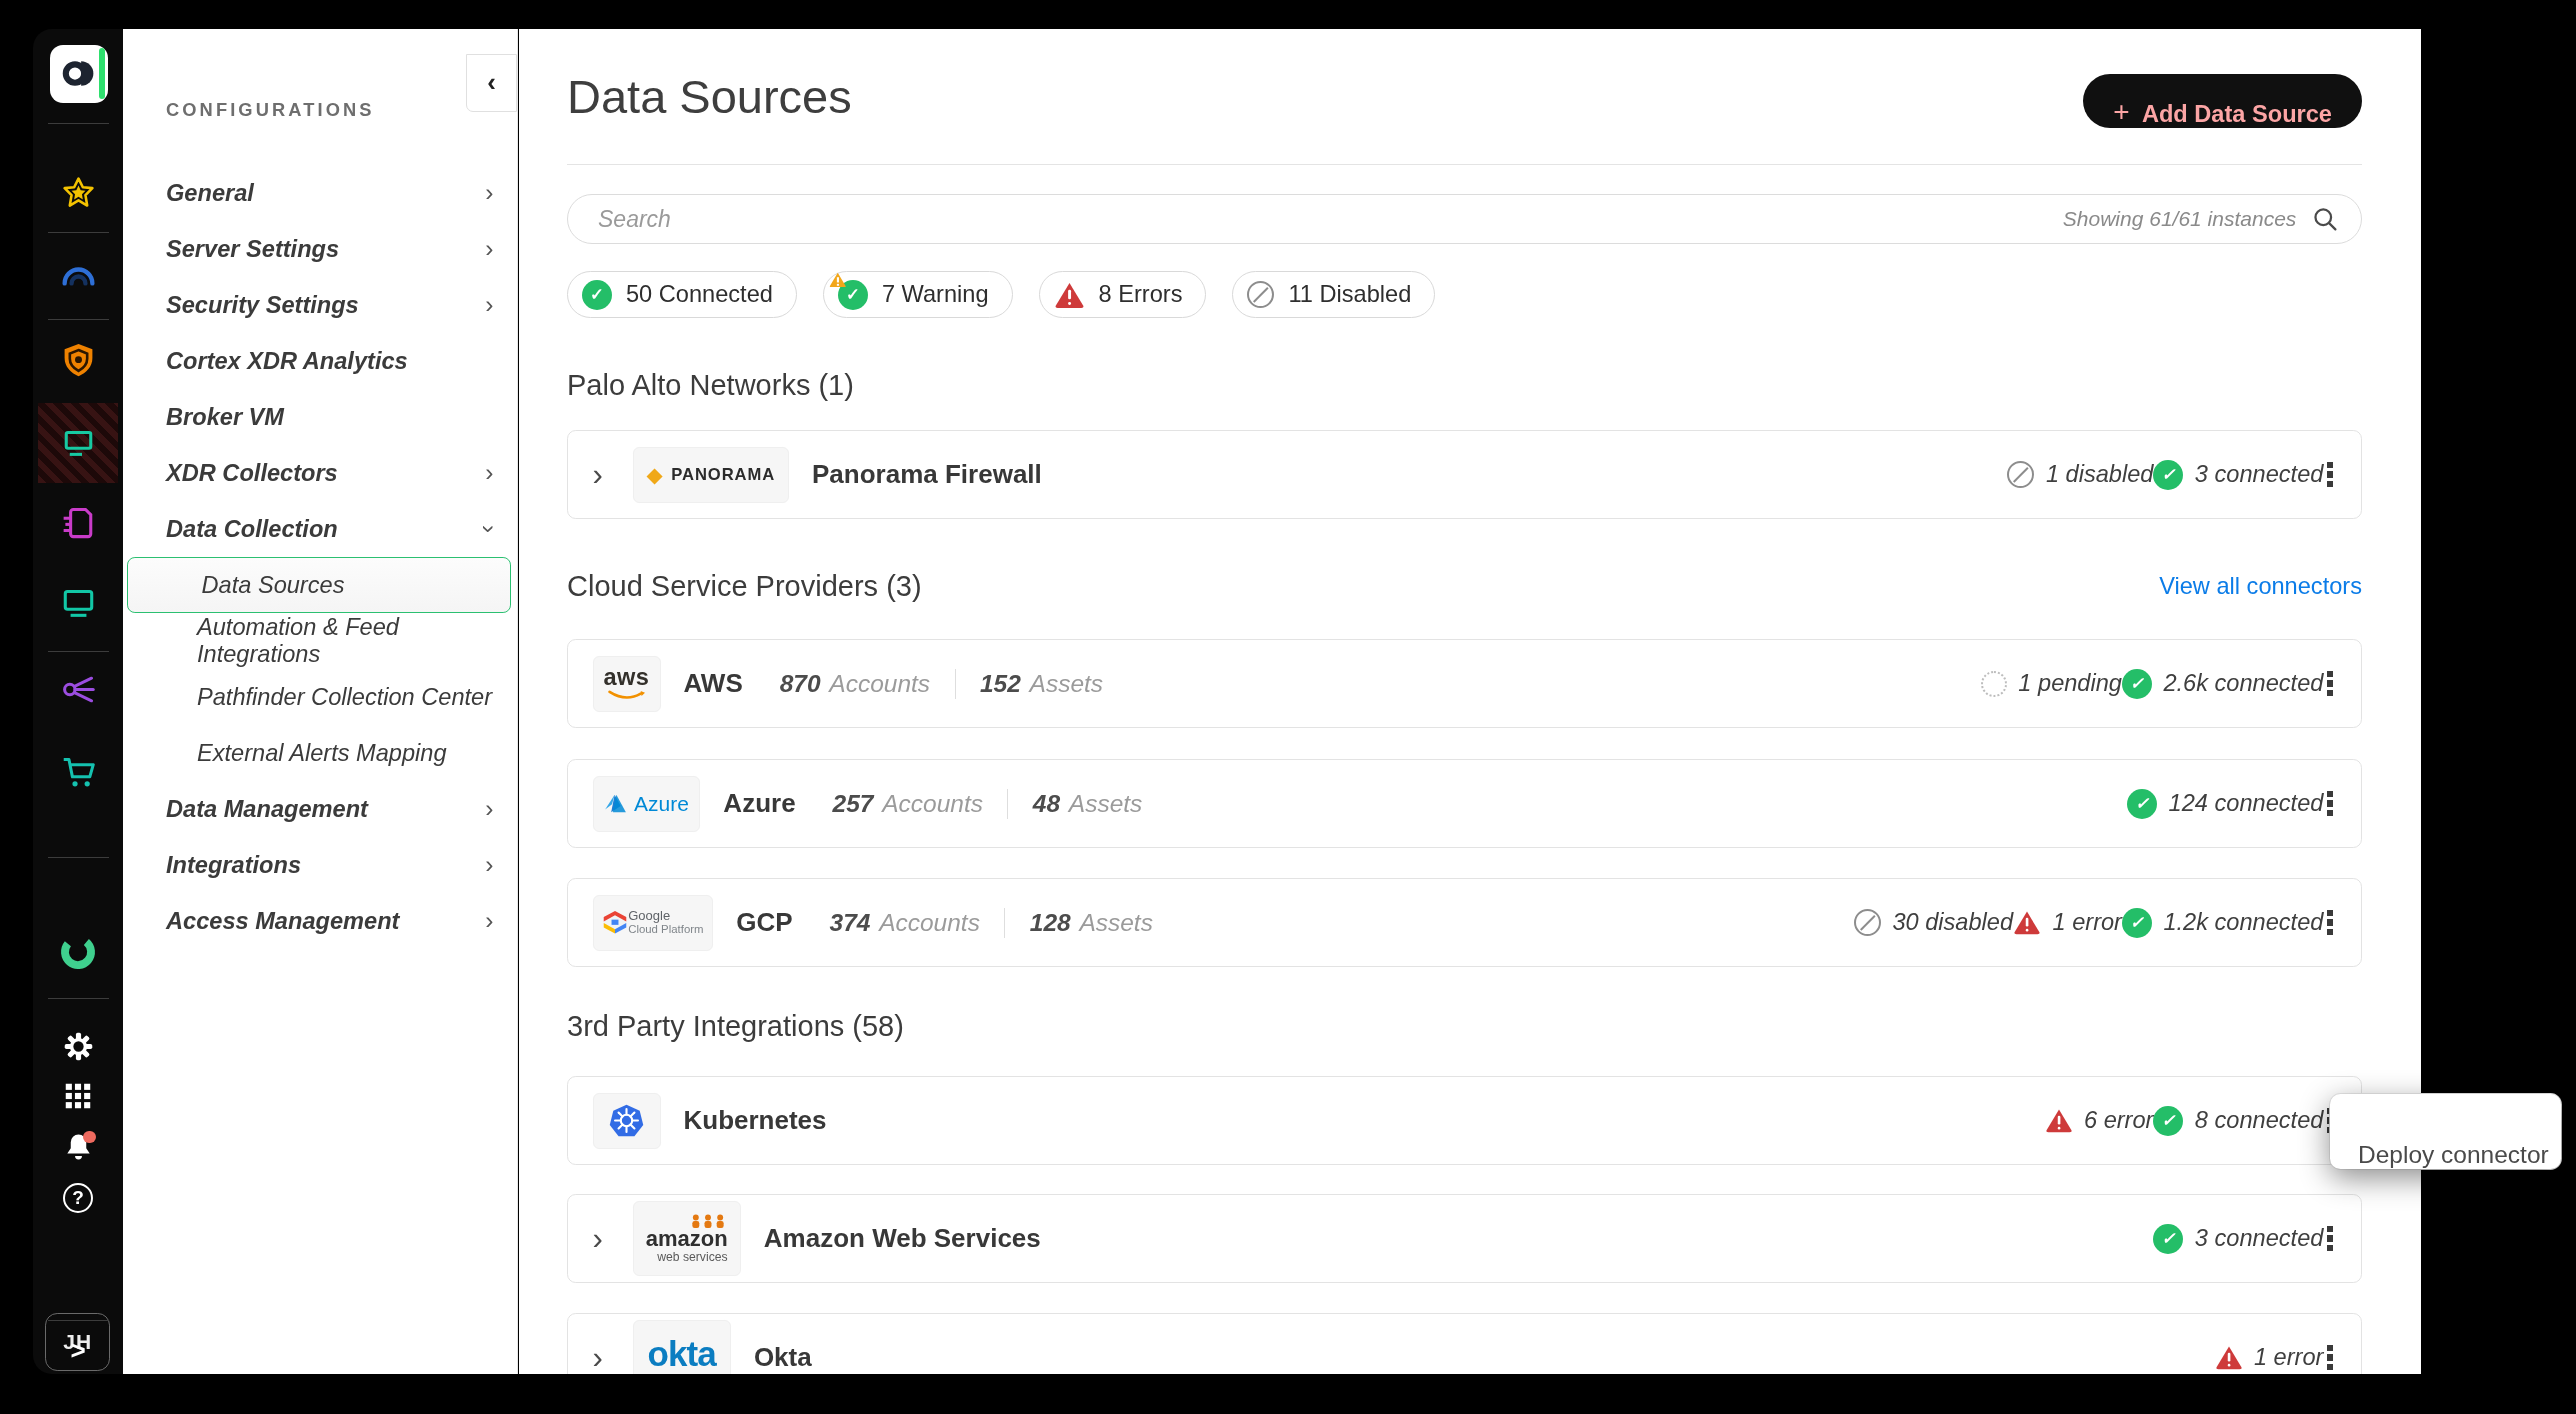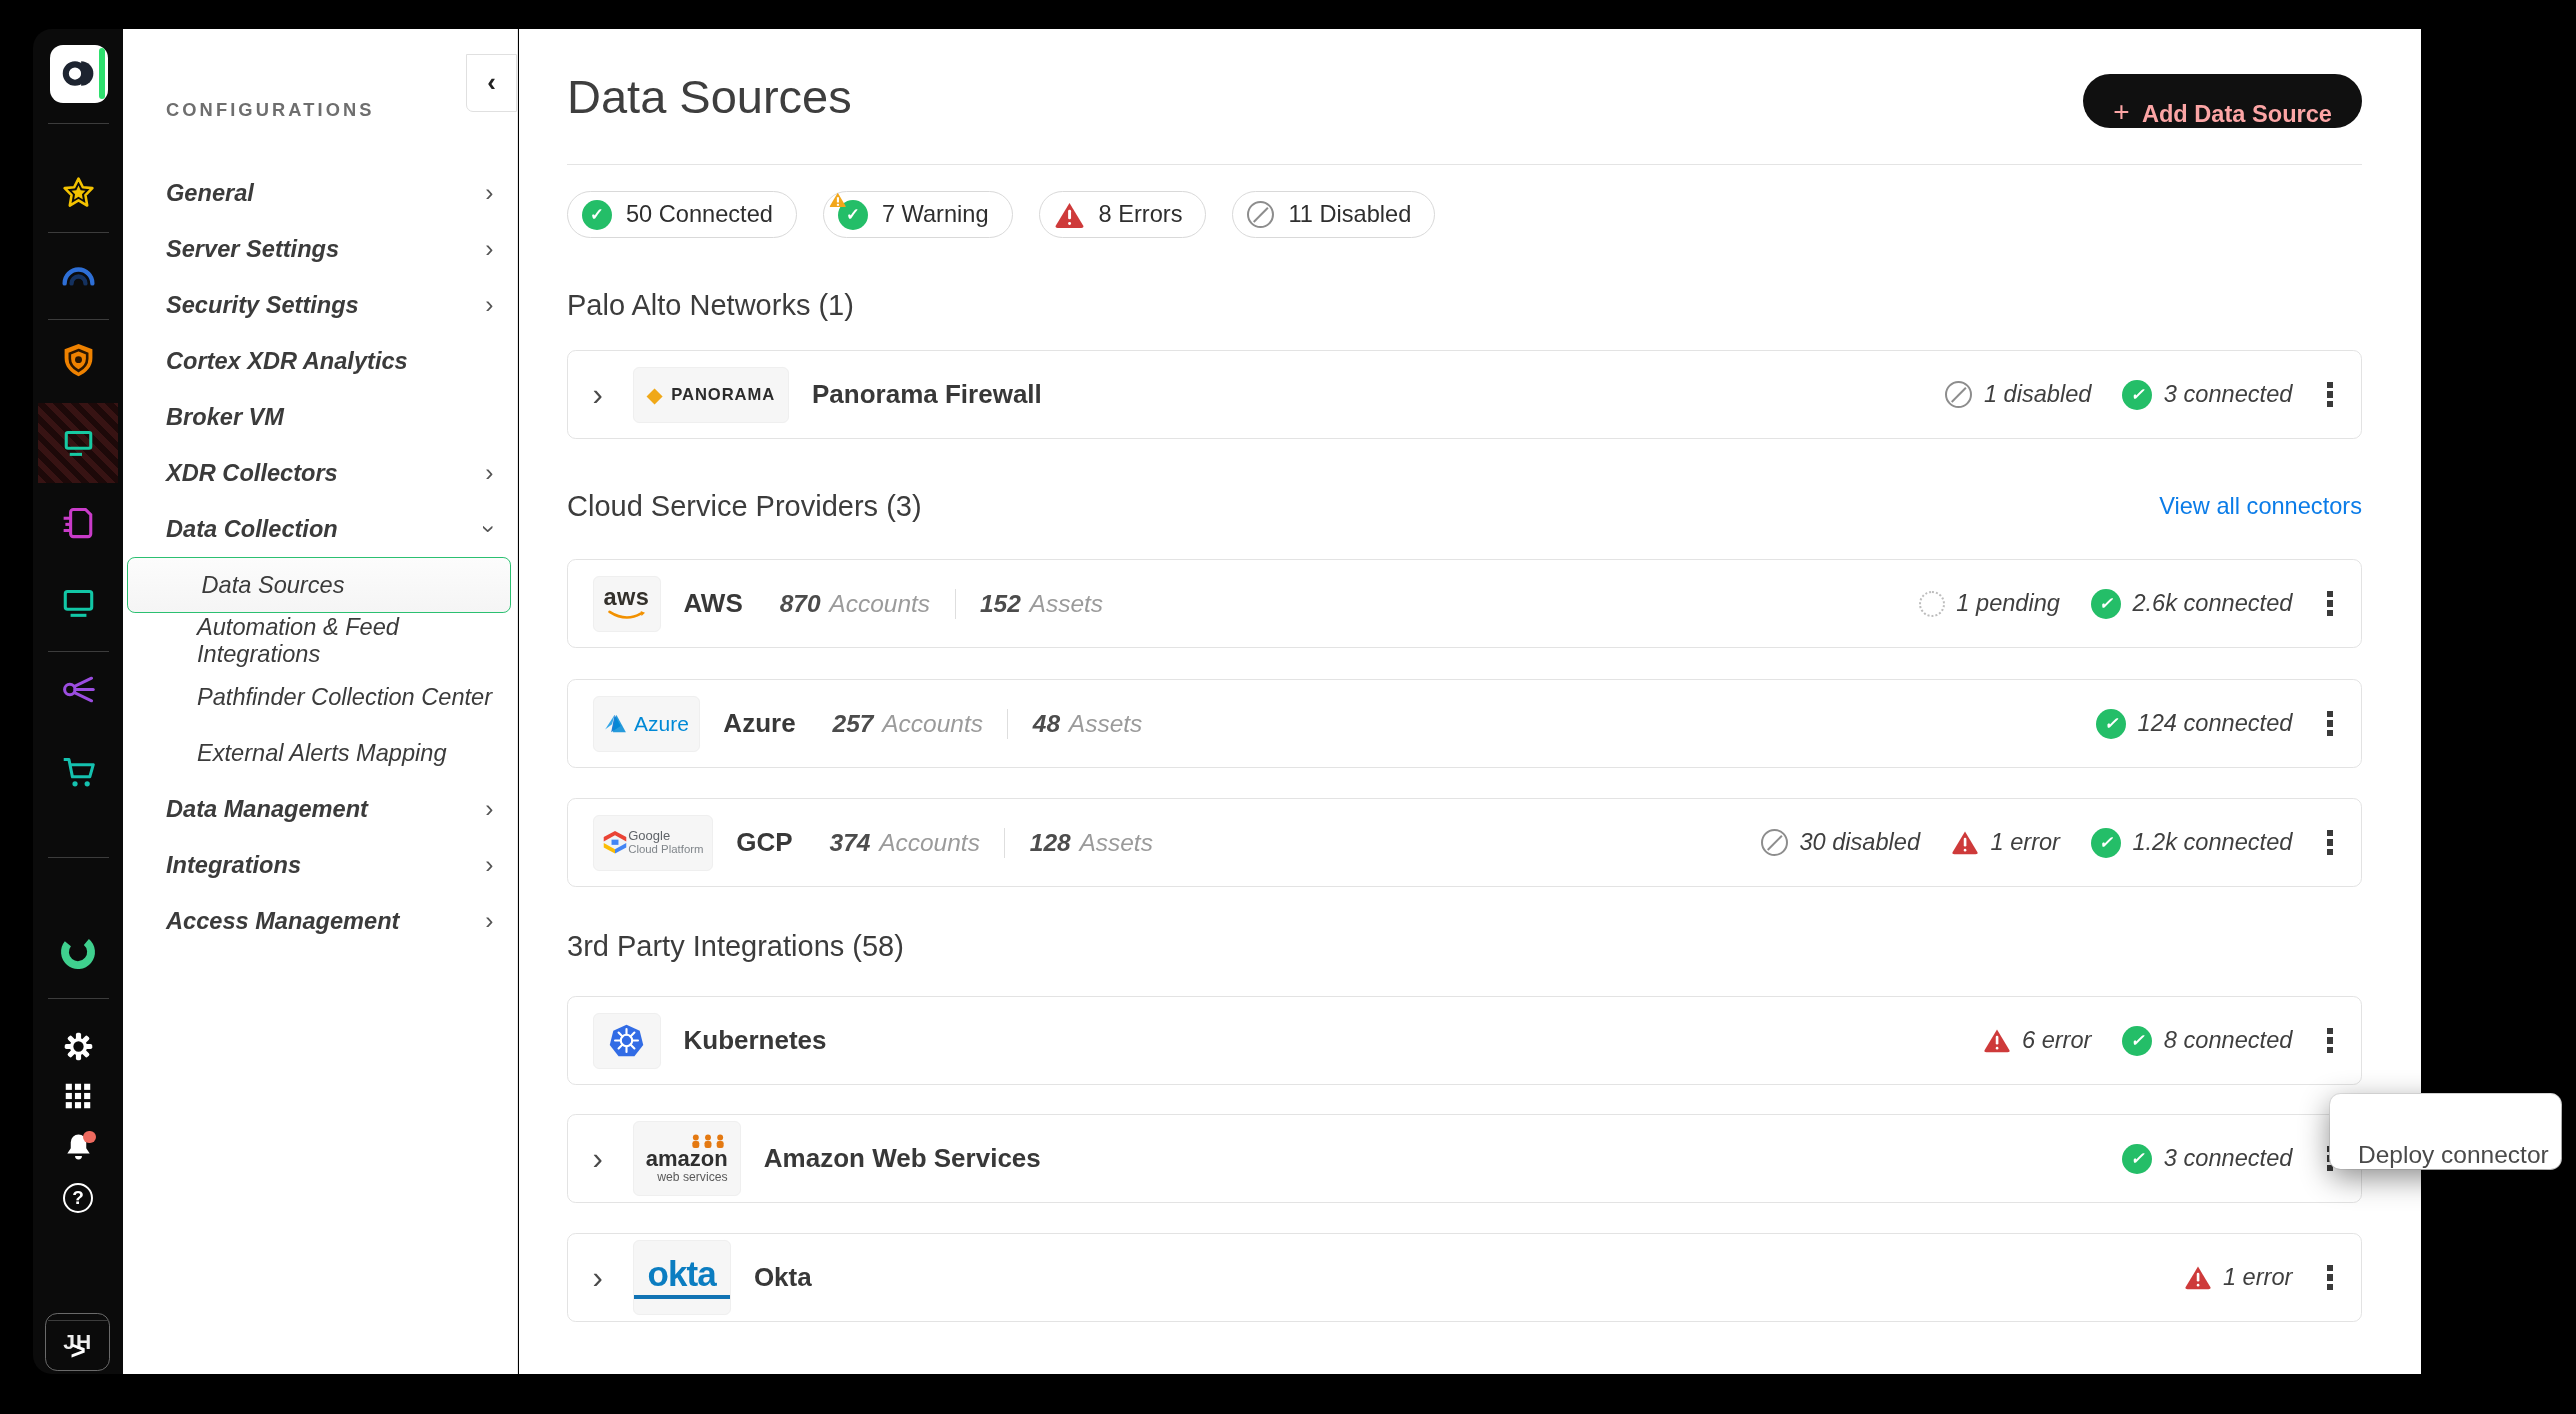--- a/index.html
+++ b/index.html
@@ -75,21 +75,21 @@
   .row-chev { width:40px; font-size:31px; color:#4a4a4a; font-weight:300; flex:none; }
   .tile { background:#f6f6f6; border:0.9px solid #efefef; border-radius:6.1px; height:56px; min-width:68px; flex:none;
           display:flex; align-items:center; justify-content:center; overflow:hidden; }
   .tile.pan { padding:0 13px; }
   .tile.big { height:75px; }
   .row-name { font-size:26px; font-weight:600; color:#383838; margin-left:23px; white-space:nowrap; }
   .metric { margin-left:37px; font-size:24.5px; font-style:italic; color:#4c4c4c; display:flex; align-items:baseline; gap:8.7px; white-space:nowrap; }
   .metric .mlabel { color:#9b9b9b; }
   .vsep { width:0.9px; height:30px; background:#dedede; margin-left:24.5px; }
   .vsep + .metric { margin-left:24.5px; }
-  .row-right { margin-left:auto; display:flex; align-items:center; gap:31px; }
+  .row-right { margin-left:auto; display:flex; align-items:center; }
   .status { display:flex; align-items:center; gap:11.4px; font-size:23.6px; font-style:italic; color:#3f3f3f; white-space:nowrap; }
 
   
   .ic-check { width:30px; height:30px; border-radius:50%; background:#24be68; color:#fff; display:flex; align-items:center;
               justify-content:center; font-size:16.6px; font-weight:bold; position:relative; flex:none; }
   .ic-check::after { content:"\2713"; }
   .ic-slash { width:27px; height:27px; border:2.2px solid #8d8d8d; border-radius:50%; position:relative; flex:none; }
   .ic-slash::after { content:""; position:absolute; left:50%; top:1.7px; bottom:1.7px; width:2.2px; background:#8d8d8d;
                      transform:translateX(-50%) rotate(45deg); }
   .ic-pending { width:26px; height:26px; border:2.6px dotted #bdbdbd; border-radius:50%; flex:none; }
@@ -314,20 +314,28 @@
 
   <div id="content">
     <div class="page-head">
       <div class="page-title">Data Sources</div>
       <button class="add-btn">
           <span>Add Data Source</span>
         </button>
       <div class="hdivider"></div>
     </div>
 
+    <div class="search-wrap">
+      <input class="search-input" type="text" placeholder="Search" style="">
+      <span class="showing">Showing 61/61 instances</span>
+      <svg class="mag" width="26" height="26" viewBox="0 0 30 30">
+        <circle cx="13" cy="13" r="9" fill="none" stroke="#4a4a4a" stroke-width="2.6"></circle>
+        <line x1="20" y1="20" x2="27" y2="27" stroke="#4a4a4a" stroke-width="2.6" stroke-linecap="round"></line>
+      </svg>
+    </div>
 
     <div class="chips">
       <button class="chip">
         <span class="ic-check"></span>
         <span>50 Connected</span>
       </button>
       <button class="chip">
         <span class="ic-check">
           <svg class="tri-badge" width="17.5" height="15.7" viewBox="0 0 20 18">
             <path d="M10 1 L19 16 Q19.5 17.4 17.6 17.4 H2.4 Q0.5 17.4 1 16 Z" fill="#f2a71b"></path>

